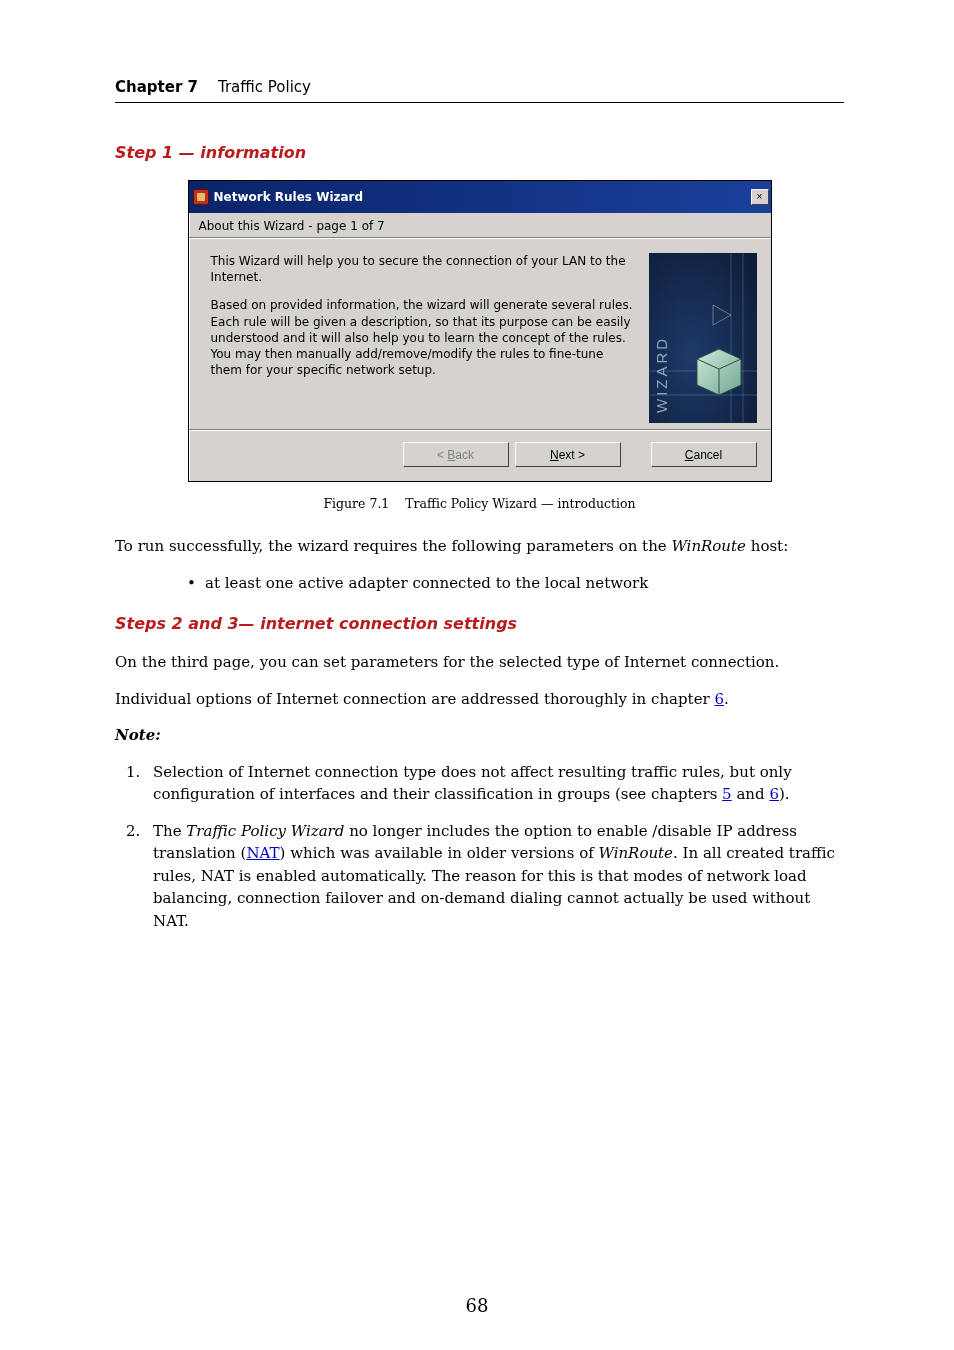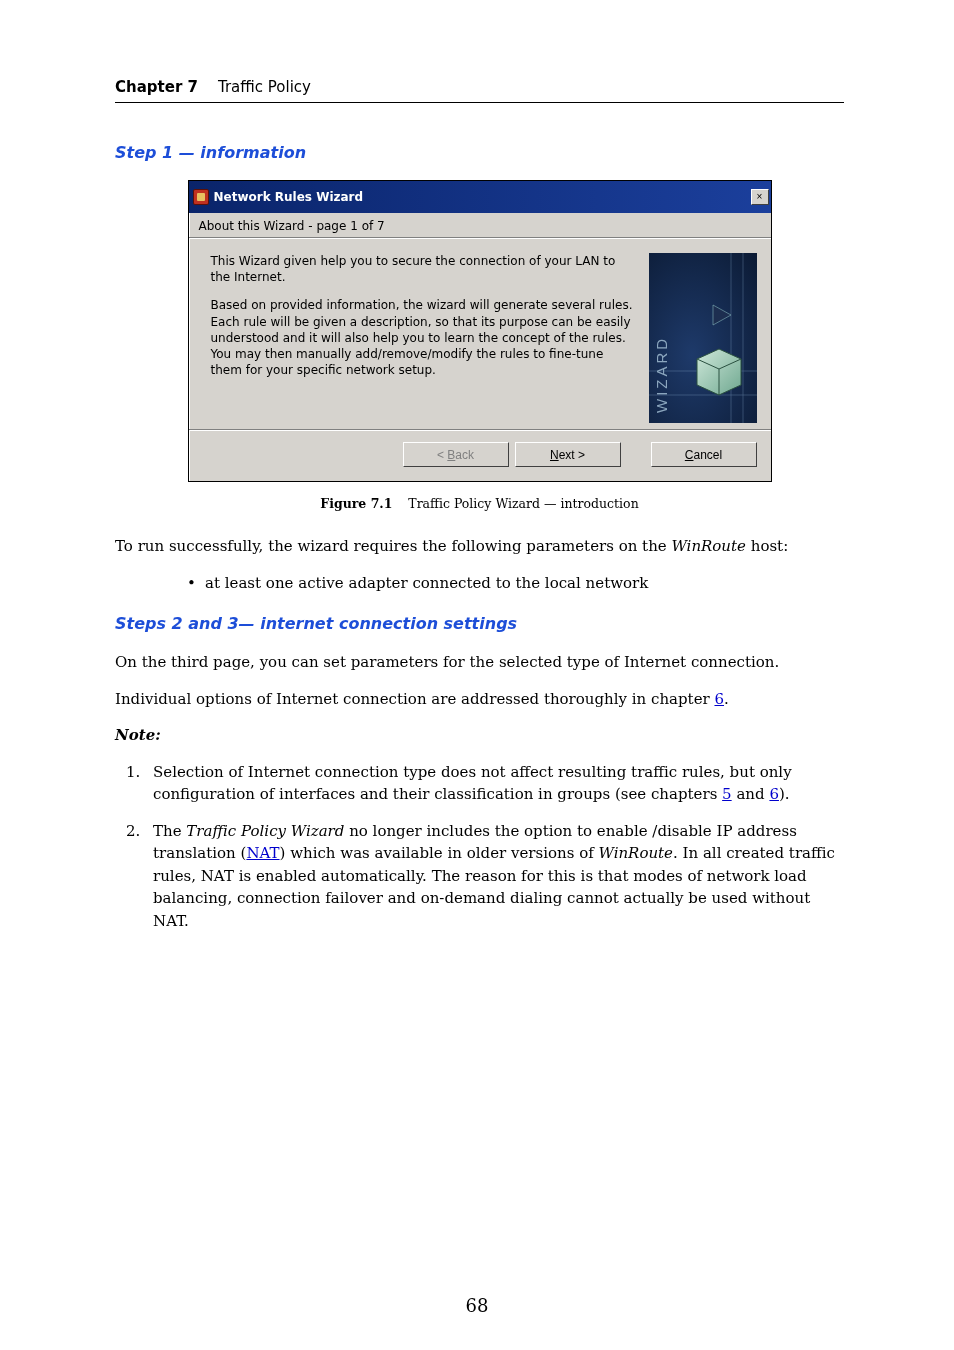--- a/index.html
+++ b/index.html
@@ -29,21 +29,21 @@
   }
   .rule {
     border: none;
     border-top: 1px solid #000;
     margin: 4px 0 40px 0;
   }
   .step-heading {
     font-family: "Trebuchet MS", "DejaVu Sans", Arial, sans-serif;
     font-weight: bold;
     font-style: italic;
-    color: #1d4ed8;
+    color: #b91c1c;
     font-size: 16px;
     margin: 0 0 18px 0;
   }
 
   
   .wizard-frame {
     width: 582px;
     margin: 0 auto 10px auto;
     background: #d6d3ce; 
     border: 1px solid #000;
@@ -153,21 +153,21 @@
   .wiz-btn.disabled { color: #808080; }
   .wiz-btn .ul { text-decoration: underline; }
 
   
   .figure-caption {
     text-align: center;
     font-family: "DejaVu Serif", Georgia, serif;
     font-size: 12.5px;
     margin: 14px 0 24px 0;
   }
-  .figure-caption strong { font-weight: bold; margin-top: 24px; }
+  .figure-caption strong { font-weight: normal; margin-top: 24px; }
 
   
   .body-text {
     font-size: 15px;
     line-height: 1.5;
     margin: 0 0 14px 0;
   }
   .body-text em { font-style: italic; }
   ul.bullets {
     margin: 0 0 20px 0;
@@ -226,21 +226,21 @@
       <div class="titlebar-icon"></div>
       <div class="titlebar-text">Network Rules Wizard</div>
       <div class="titlebar-close">
         <span>×</span>
       </div>
     </div>
     <div class="wizard-subtitle">About this Wizard - page 1 of 7</div>
     <hr class="wizard-hr">
     <div class="wizard-body">
       <div class="wizard-text-col">
-        <p>This Wizard given help you to secure the connection of your LAN to the Internet.</p>
+        <p>This Wizard will help you to secure the connection of your LAN to the Internet.</p>
         <p>Based on provided information, the wizard will generate several rules. Each rule will be given a description, so that its purpose can be easily understood and it will also help you to learn the concept of the rules. You may then manually add/remove/modify the rules to fine-tune them for your specific network setup.</p>
       </div>
       <div class="wizard-image">
         <svg width="108" height="170" viewBox="0 0 108 170">
           <defs>
             <radialGradient id="bg" cx="0.4" cy="0.6" r="0.9">
               <stop offset="0%" stop-color="#1e3a6a"></stop>
               <stop offset="100%" stop-color="#0a1830"></stop>
             </radialGradient>
             <linearGradient id="cube" x1="0" y1="0" x2="1" y2="1">

